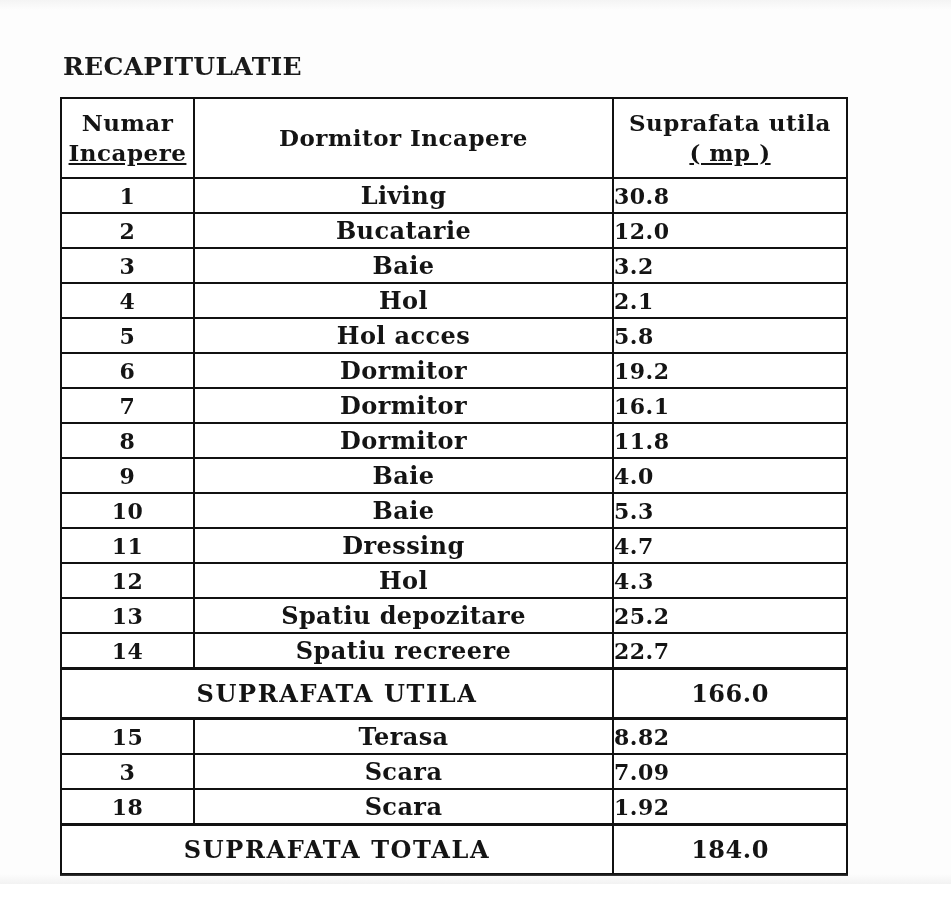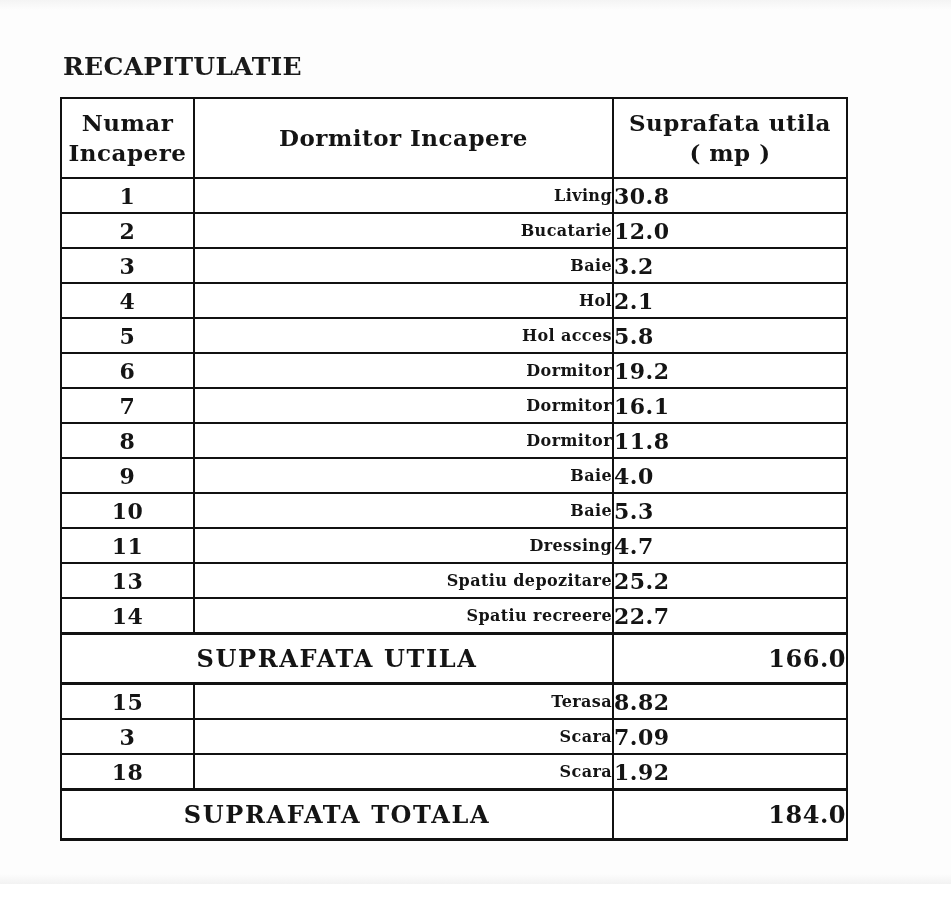--- a/index.html
+++ b/index.html
@@ -85,37 +85,37 @@
   
   .hdr {
     height: 78px;
     text-align: center;
     vertical-align: middle;
     font-size: 23px;
     line-height: 1.30;
     letter-spacing: 0.5px;
     border-bottom-width: 3px;
   }
-  .hdr .l2 { display: block; }
+  .hdr .l2 { display: block; text-decoration: underline; }
 
   
   .r-num {
     height: 33px;
     text-align: center;
     vertical-align: middle;
     font-size: 22px;
     border-top-width: 1px;
     border-bottom-width: 1px;
     letter-spacing: 0.5px;
   }
   .r-name {
     height: 33px;
-    text-align: right;
-    vertical-align: middle;
-    font-size: 16px;
+    text-align: center;
+    vertical-align: middle;
+    font-size: 24px;
     padding-left: 8px;
     border-top-width: 1px;
     border-bottom-width: 1px;
     letter-spacing: 0.4px;
     margin-left: 29px;
   }
   .r-area {
     height: 33px;
     text-align: left;
     vertical-align: middle;
@@ -132,21 +132,21 @@
   }
   .s-label {
     height: 47px;
     text-align: center;
     vertical-align: middle;
     font-size: 24px;
     letter-spacing: 1.6px;
   }
   .s-value {
     height: 47px;
-    text-align: right;
+    text-align: center;
     vertical-align: middle;
     font-size: 24px;
     letter-spacing: 0.5px;
   }
 
   
   .edge-fade {
     position: absolute;
     left: 0;
     width: 951px;
@@ -241,20 +241,25 @@
             <td class="r-num">10</td>
             <td class="r-name">Baie</td>
             <td class="r-area">5.3</td>
           </tr>
           <tr>
             <td class="r-num">11</td>
             <td class="r-name">Dressing</td>
             <td class="r-area">4.7</td>
           </tr>
           <tr>
+            <td class="r-num">12</td>
+            <td class="r-name">Hol</td>
+            <td class="r-area">4.3</td>
+          </tr>
+          <tr>
             <td class="r-num">13</td>
             <td class="r-name">Spatiu  depozitare</td>
             <td class="r-area">25.2</td>
           </tr>
           <tr>
             <td class="r-num">14</td>
             <td class="r-name">Spatiu  recreere</td>
             <td class="r-area">22.7</td>
           </tr>
           <tr class="summary">

